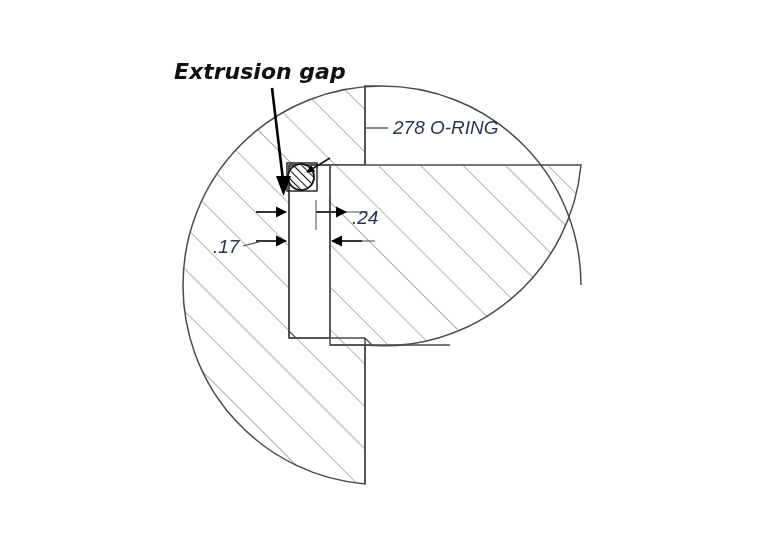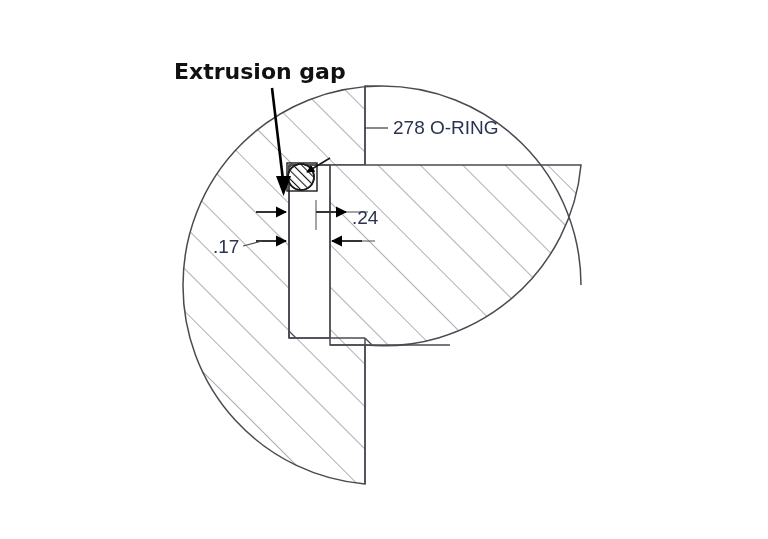--- a/index.html
+++ b/index.html
@@ -13,20 +13,21 @@
     font-family: "Liberation Sans", sans-serif;
     overflow: hidden;
     position: relative;
   }
   #drawing-root {
     position: absolute;
     left: 0;
     top: 0;
     width: 768px;
     height: 415px;
+    font-style: italic;
   }
   svg.cad {
     display: block;
     width: 768px;
     height: 539px;
     background: #ffffff;
   }
   text.callout-title {
     font-family: "DejaVu Sans", "Liberation Sans", sans-serif;
     font-size: 22px;

